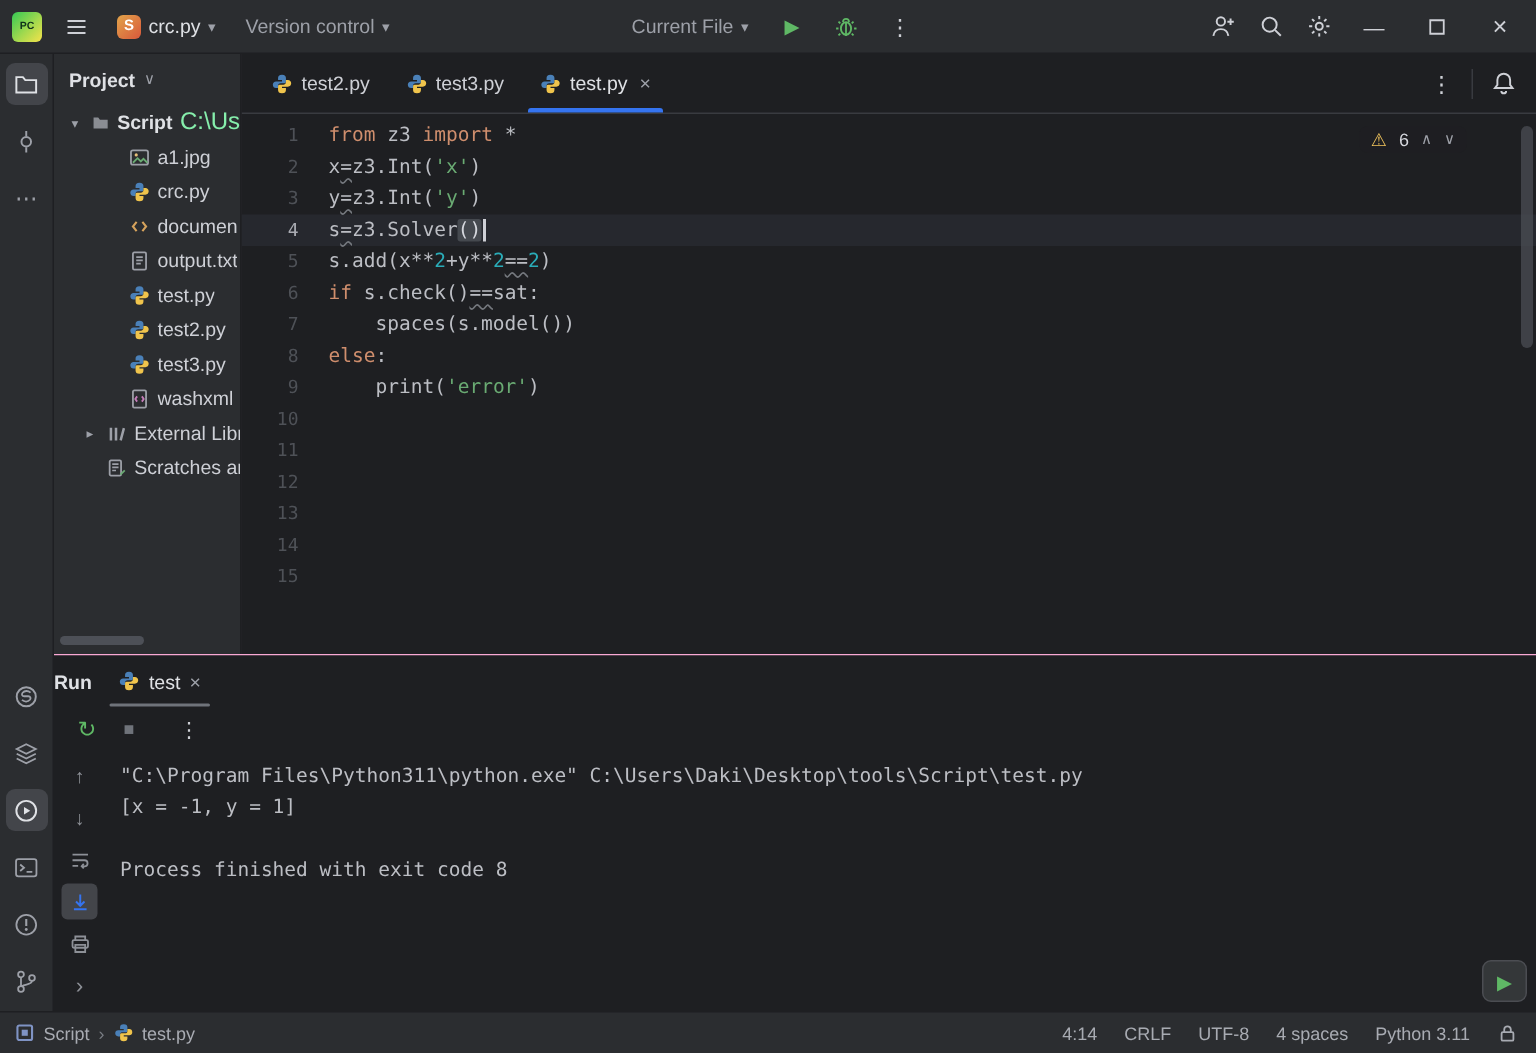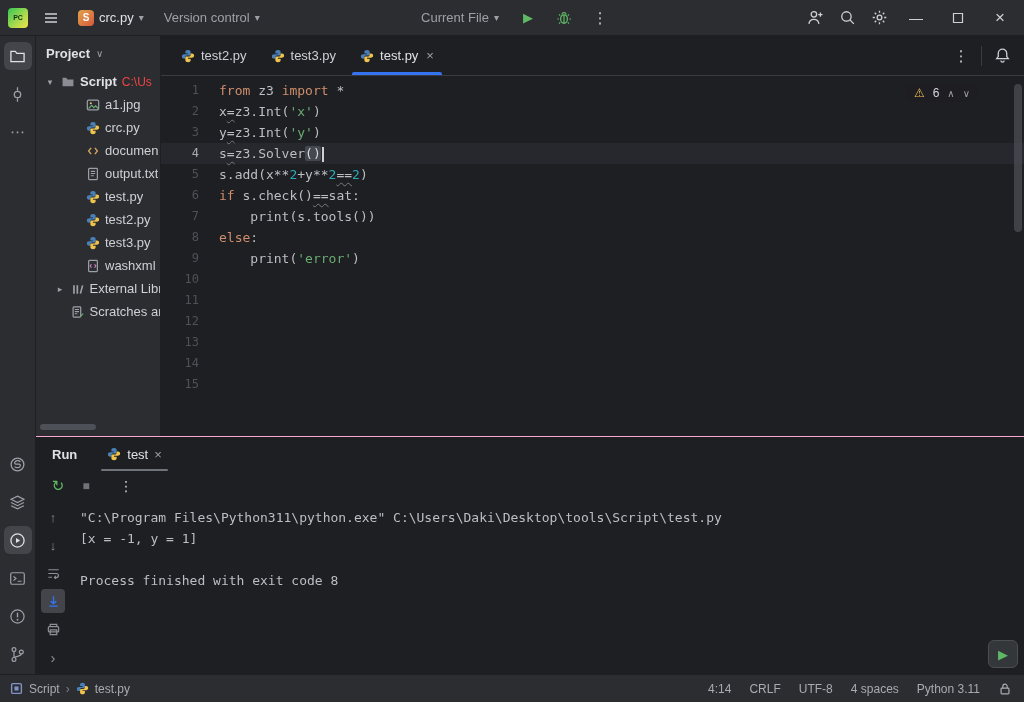--- a/index.html
+++ b/index.html
@@ -35,21 +35,21 @@
 
   
   .project { flex:0 0 125px; background:#2b2d30; border-right:1px solid #1e1f22; position:relative; overflow:hidden; }
   .proj-header { height:34px; display:flex; align-items:center; gap:6px; padding:0 10px; font-weight:bold; color:#dfe1e5; }
   .proj-header .arrow { color:#9da0a8; font-size:10px; font-weight:normal; }
   .tree-row { height:23px; display:flex; align-items:center; gap:5px; white-space:nowrap; overflow:hidden; color:#ced0d6; font-size:13px; }
   .tree-row .twisty { width:12px; text-align:center; color:#9da0a8; font-size:9px; flex:0 0 12px; }
   .tree-row .lbl { overflow:hidden; text-overflow:clip; }
   .row-root { padding-left:8px; }
   .row-root .root-name { font-weight:bold; color:#dfe1e5; }
-  .row-root .root-path { color:#ef4444; margin-left:0; font-size:12px; }
+  .row-root .root-path { color:#86efac; margin-left:0; font-size:16px; }
   .row-file { padding-left:50px; }
   .row-node { padding-left:18px; }
   .hthumb { position:absolute; left:4px; bottom:6px; width:56px; height:6px; border-radius:3px; background:#4d5057; }
 
   
   .editor { flex:1 1 auto; display:flex; flex-direction:column; min-width:0; background:#1e1f22; }
   .tabbar { height:40px; flex:0 0 40px; display:flex; align-items:stretch; border-bottom:1px solid #393b40; padding-left:8px; }
   .tab { display:flex; align-items:center; gap:6px; padding:0 12px; color:#ced0d6; border:none; background:transparent; font-size:13px; font-family:inherit; position:relative; }
   .tab.active { color:#dfe1e5; }
   .tab.active::after { content:""; position:absolute; left:4px; right:4px; bottom:0; height:3px; background:#3574f0; border-radius:2px 2px 0 0; }
@@ -72,21 +72,21 @@
   .tk-brace { color:#d5d7dd; background:#45494f; border-radius:2px; }
   .caret { display:inline-block; width:2px; height:15px; background:#ced0d6; vertical-align:middle; margin-left:1px; }
   .inspections { position:absolute; top:8px; right:46px; display:flex; align-items:center; gap:8px; background:rgba(30,31,34,.85); border-radius:6px; padding:2px 8px; font-family:"Liberation Sans", sans-serif; font-size:12px; }
   .inspections .warn { color:#f2c55c; font-size:12px; }
   .inspections .cnt { color:#d5d7dd; }
   .inspections .nav { color:#9da0a8; font-size:10px; }
   .vthumb { position:absolute; top:8px; right:2px; width:8px; height:148px; border-radius:4px; background:#4d5057; opacity:.7; }
 
   
   .run { flex:1 1 auto; display:flex; flex-direction:column; background:#1e1f22; min-height:0; }
-  .run-header { height:34px; flex:0 0 34px; display:flex; align-items:stretch; gap:12px; padding-left:16px; }
+  .run-header { height:34px; flex:0 0 34px; display:flex; align-items:stretch; gap:0; }
   .run-title { align-self:center; font-weight:bold; color:#dfe1e5; margin-right:8px; }
   .run-tab { display:flex; align-items:center; gap:6px; padding:0 10px; color:#dfe1e5; position:relative; border:none; background:transparent; font-family:inherit; font-size:13px; }
   .run-tab::after { content:""; position:absolute; left:4px; right:4px; bottom:0; height:2px; background:#6f737a; border-radius:1px; }
   .run-toolbar { height:30px; flex:0 0 30px; display:flex; align-items:center; gap:4px; padding-left:10px; }
   .run-body { flex:1 1 auto; display:flex; min-height:0; }
   .run-strip { flex:0 0 34px; display:flex; flex-direction:column; align-items:center; gap:4px; padding-top:4px; }
   .rs-btn { width:24px; height:24px; border:none; background:transparent; border-radius:4px; display:flex; align-items:center; justify-content:center; color:#8d9097; font-size:13px; }
   .rs-btn.selected { background:#43454a; }
   .console { flex:1 1 auto; padding:6px 0 0 10px; font-family:"DejaVu Sans Mono", monospace; overflow:hidden; }
   .con-line { height:21px; line-height:21px; white-space:pre; font-size:13px; color:#bcbec4; }
@@ -388,21 +388,21 @@
                 <div class="code-row">
                   <span class="ln">5</span>
                   <span class="lc"><span class="tk-d">s.add(x**</span><span class="tk-num">2</span><span class="tk-d">+y**</span><span class="tk-num">2</span><span class="tk-weak">==</span><span class="tk-num">2</span><span class="tk-d">)</span></span>
                 </div>
                 <div class="code-row">
                   <span class="ln">6</span>
                   <span class="lc"><span class="tk-kw">if</span><span class="tk-d"> s.check()</span><span class="tk-weak">==</span><span class="tk-d">sat:</span></span>
                 </div>
                 <div class="code-row">
                   <span class="ln">7</span>
-                  <span class="lc"><span class="tk-d">    print(s.tools())</span></span>
+                  <span class="lc"><span class="tk-d">    spaces(s.model())</span></span>
                 </div>
                 <div class="code-row">
                   <span class="ln">8</span>
                   <span class="lc"><span class="tk-kw">else</span><span class="tk-d">:</span></span>
                 </div>
                 <div class="code-row">
                   <span class="ln">9</span>
                   <span class="lc"><span class="tk-d">    print(</span><span class="tk-str">'error'</span><span class="tk-d">)</span></span>
                 </div>
                 <div class="code-row">

